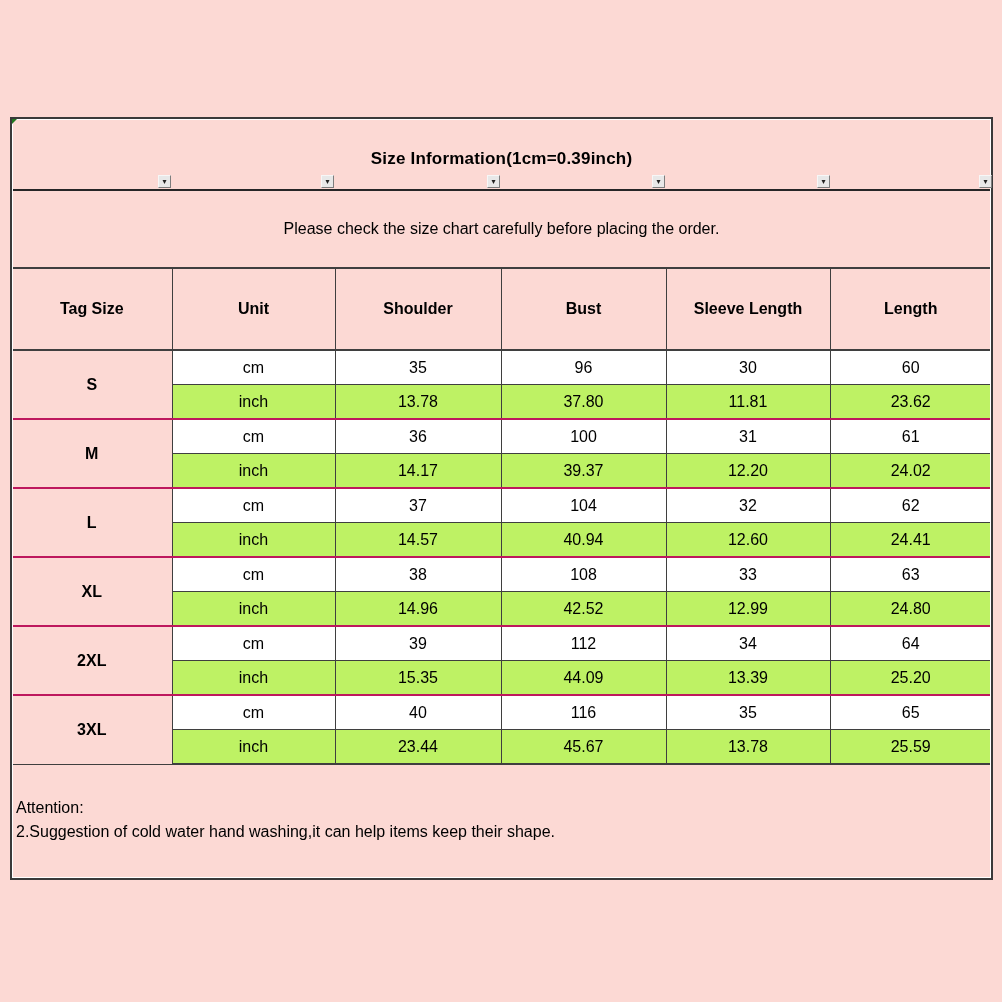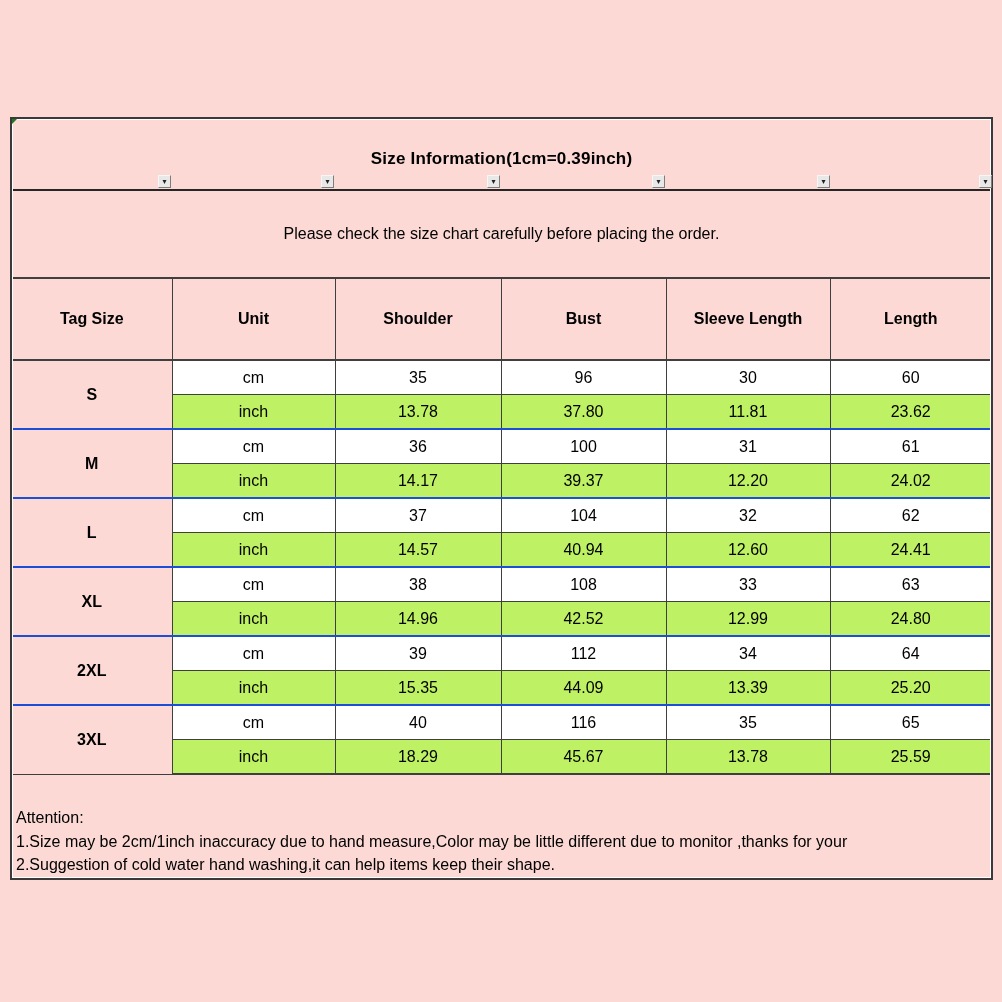--- a/index.html
+++ b/index.html
@@ -73,21 +73,21 @@
     border-left-color: #f7f7f7;
     z-index: 1;
     font-size: 8px;
     line-height: 11px;
     text-align: center;
     color: #222;
     cursor: pointer;
     user-select: none;
   }
   .subtitle-row {
-    height: 86px;
+    height: 76px;
     flex: none;
     display: flex;
     align-items: center;
     justify-content: center;
     font-size: 16px;
   }
   table.size-table {
     flex: none;
     width: 100%;
     border-collapse: collapse;
@@ -103,21 +103,21 @@
   .size-table th:last-child, .size-table td:last-child { border-right: none; text-align: center; }
   .size-table thead th {
     height: 80px;
     font-size: 16px;
     font-weight: bold;
     border-top: 2px solid #3f3f3f;
     border-bottom: 2px solid #3f3f3f;
     margin-top: 24px;
   }
   .size-table tbody td { height: 33px; font-size: 16px; }
-  .size-table tr.group-start td { border-top: 2px solid #1d4ed8; }
+  .size-table tr.group-start td { border-top: 2px solid #be185d; }
   .size-table tbody tr:last-child td { border-bottom: 2px solid #3f3f3f; }
   td.white-bg { background: #ffffff; }
   td.pink-bg  { background: #bef264; }
   td.tag-cell { font-weight: bold; font-size: 17px; }
   .attention {
     flex: 1;
     padding: 31px 8px 0 4px;
     font-size: 16px;
     line-height: 23.5px;
     text-align: left;
@@ -247,26 +247,25 @@
       <tr class="group-start">
         <td class="tag-cell" rowspan="2">3XL</td>
         <td class="white-bg">cm</td>
         <td class="white-bg">40</td>
         <td class="white-bg">116</td>
         <td class="white-bg">35</td>
         <td class="white-bg">65</td>
       </tr>
       <tr>
         <td class="pink-bg">inch</td>
-        <td class="pink-bg">18.29</td>
+        <td class="pink-bg">23.44</td>
         <td class="pink-bg">45.67</td>
         <td class="pink-bg">13.78</td>
         <td class="pink-bg">25.59</td>
       </tr>
     </tbody>
   </table>
 
   <div class="attention">
     <div>Attention:</div>
-    <div>1.Size may be 2cm/1inch inaccuracy due to hand measure,Color may be little different due to monitor ,thanks for your</div>
     <div>2.Suggestion of cold water hand washing,it can help items keep their shape.</div>
   </div>
 </div>
 
 </body></html>

